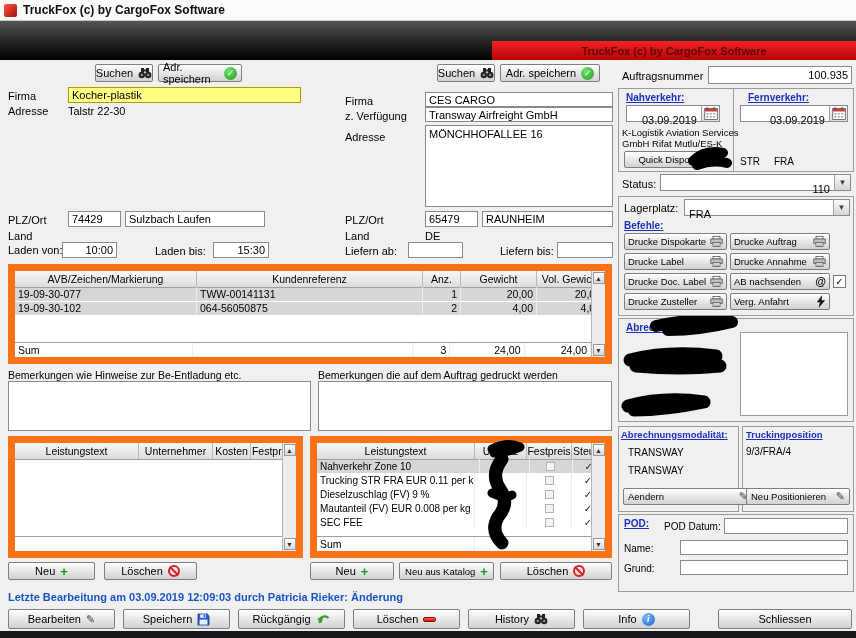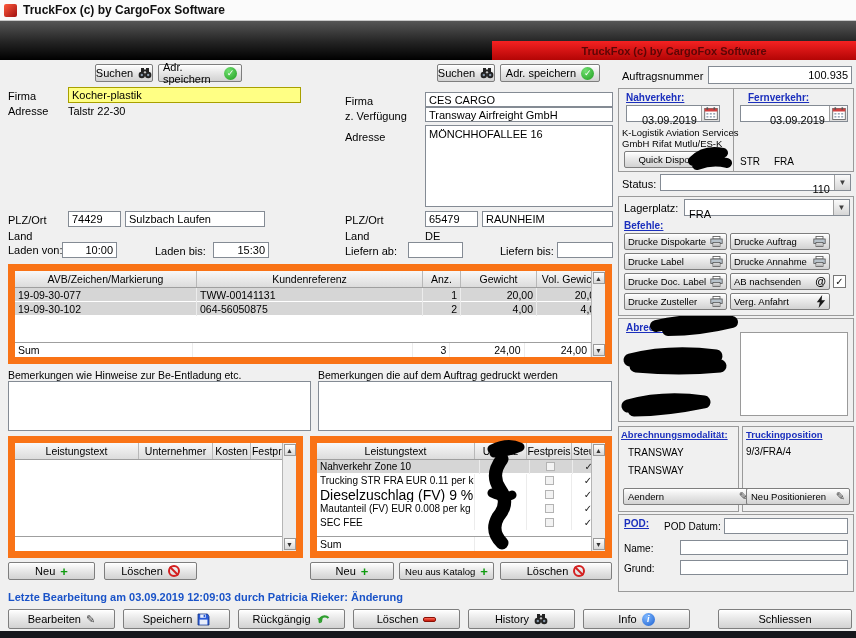--- a/index.html
+++ b/index.html
@@ -24,21 +24,21 @@
 .dd-value{flex:1;padding:0 4px;overflow:hidden;white-space:nowrap;margin-top:12px;}
 .dd-value.r{text-align:right;}
 .dd-btn{width:16px;align-self:stretch;background:linear-gradient(#fafafa,#d6d6d6);border-left:1px solid #a0a0a0;display:flex;align-items:center;justify-content:center;font-size:8px;color:#404040;}
 .cal-btn{width:18px;align-self:stretch;background:linear-gradient(#fafafa,#dcdcdc);border-left:1px solid #a0a0a0;display:flex;align-items:center;justify-content:center;}
 .panel{position:absolute;border:1px solid #9a9a9a;background:#f0f0f0;z-index:1;}
 .panel-white{position:absolute;border:1px solid #9a9a9a;background:#fff;z-index:2;}
 .vline{position:absolute;width:1px;background:#9a9a9a;z-index:2;}
 .tbl{position:absolute;border:7px solid #f97316;background:#fff;z-index:3;}
 .hrow{display:flex;background:linear-gradient(#f8f8f8,#dcdcdc);border-bottom:1px solid #9f9f9f;}
 .hcell{height:16px;display:flex;align-items:center;justify-content:center;border-right:1px solid #b8b8b8;font-size:10.5px;overflow:hidden;white-space:nowrap;}
-.trow{display:flex;height:14px;font-size:10.5px;align-items:center;border-bottom:1px solid #fff;}
+.trow{display:flex;height:14px;font-size:10.5px;align-items:flex-end;border-bottom:1px solid #fff;}
 .trow.gray{background:#d6d6d6;}
 .tcell{height:14px;display:flex;align-items:center;padding:0 3px;overflow:hidden;white-space:nowrap;border-right:1px solid #ececec;}
 .tcell.r{justify-content:flex-end;}
 .tcell.c{justify-content:center;}
 .sumrow{position:absolute;left:0;right:14px;bottom:0;border-top:1px solid #9f9f9f;display:flex;height:15px;font-size:10.5px;background:#fff;align-items:center;}
 .vscroll{position:absolute;top:0;right:0;bottom:0;width:14px;background:#ececec;border-left:1px solid #b5b5b5;display:flex;flex-direction:column;justify-content:space-between;align-items:center;}
 .sbtn{width:12px;height:12px;margin:1px 0;background:linear-gradient(#fff,#d8d8d8);border:1px solid #9a9a9a;display:flex;align-items:center;justify-content:center;font-size:7px;color:#333;}
 .checkbox{position:absolute;width:13px;height:13px;background:#fff;border:1px solid #777;display:flex;align-items:center;justify-content:center;font-size:10px;font-weight:bold;color:#111;z-index:3;}
 .cb-small{width:9px;height:9px;background:#f3f3f3;border:1px solid #b3b3b3;display:inline-block;}
 .checkmark{font-size:10px;font-weight:bold;color:#222;}
@@ -394,21 +394,21 @@
       <div class="tcell" style="width:158px;font-size:10px">Trucking STR FRA EUR 0.11 per kg</div>
       <div class="tcell" style="width:52px"></div>
       <div class="tcell c" style="width:45px">
           <span class="cb-small"></span>
         </div>
       <div class="tcell c" style="width:33px">
           <span class="checkmark">✓</span>
         </div>
     </div>
     <div class="trow">
-      <div class="tcell" style="width:158px;font-size:14px">Dieselzuschlag (FV) 9 %</div>
+      <div class="tcell" style="width:158px;font-size:10px">Dieselzuschlag (FV) 9 %</div>
       <div class="tcell" style="width:52px"></div>
       <div class="tcell c" style="width:45px">
           <span class="cb-small"></span>
         </div>
       <div class="tcell c" style="width:33px">
           <span class="checkmark">✓</span>
         </div>
     </div>
     <div class="trow">
       <div class="tcell" style="width:158px;font-size:10px">Mautanteil (FV) EUR 0.008 per kg</div>

